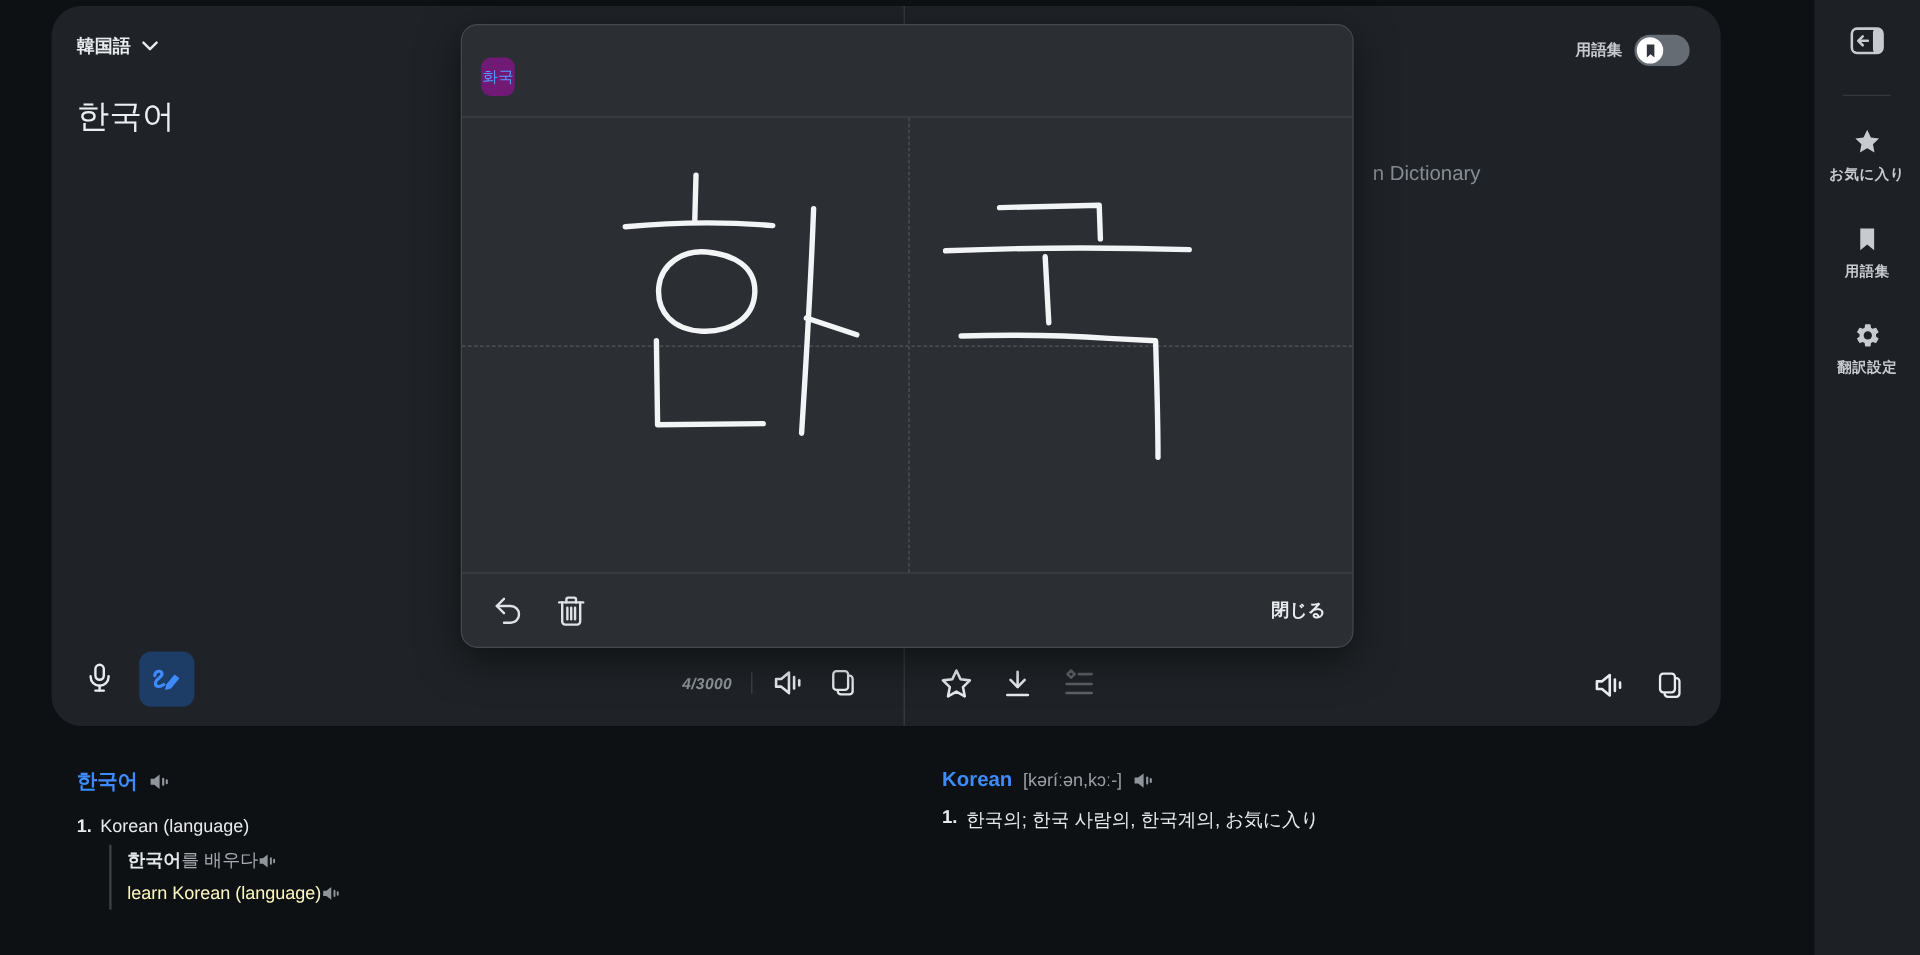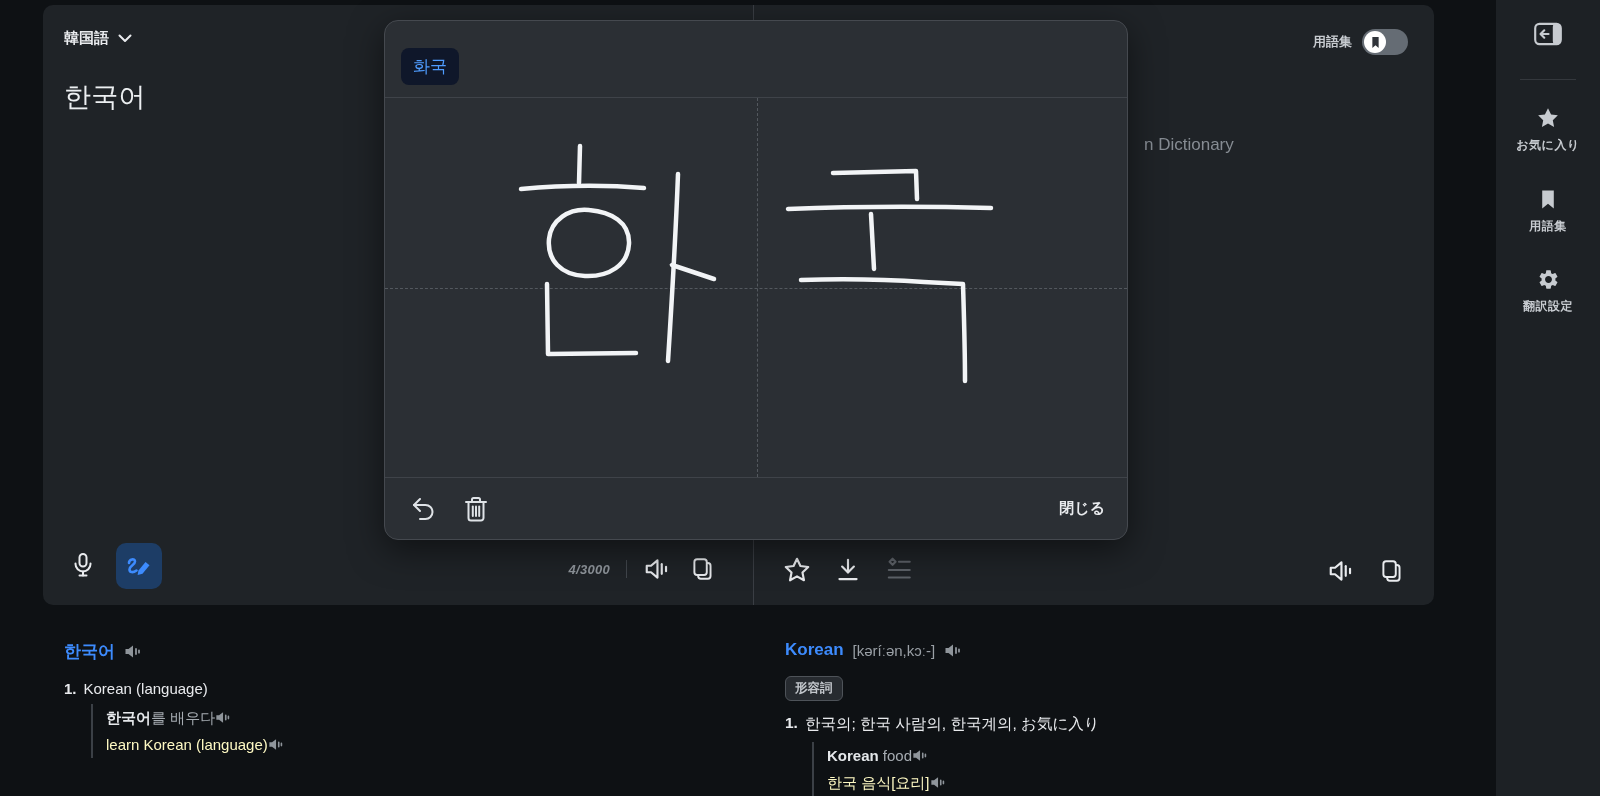--- a/index.html
+++ b/index.html
@@ -8,21 +8,21 @@
   *{box-sizing:border-box; margin:0; padding:0;}
   html,body{width:1600px;height:796px;overflow:hidden;}
   body{
     position:relative; background:var(--page-bg);
     font-family:"Liberation Sans","DejaVu Sans",sans-serif;
     color:#e9ebee; -webkit-font-smoothing:antialiased;
   }
   .btn{background:none;border:none;cursor:pointer;color:inherit;display:flex;align-items:center;justify-content:center;padding:0;}
 
   
-  .card{position:absolute;left:43px;top:5px;width:1391px;height:600px;background:var(--card-bg);border-radius:10px;padding-left:35px;}
+  .card{position:absolute;left:43px;top:5px;width:1391px;height:600px;background:var(--card-bg);border-radius:25px;padding-left:35px;}
   .card-divider{position:absolute;left:710px;top:0;bottom:0;width:1px;background:#3a3e44;}
   .panel-left{position:absolute;left:0;top:0;bottom:0;width:710px;}
   .panel-right{position:absolute;left:711px;right:0;top:0;bottom:0;}
 
   .lang-row{position:absolute;left:21px;top:24px;display:flex;align-items:center;gap:9px;cursor:pointer;}
   .lang-row .label{font-size:15px;font-weight:700;color:#e9ebee;}
   .source-text{position:absolute;left:21px;top:74px;font-size:27px;font-weight:500;color:#eceff1;letter-spacing:.3px;}
 
   .left-tools{position:absolute;left:20px;bottom:15px;display:flex;align-items:center;gap:13px;}
   .icon{display:block;}
@@ -43,34 +43,34 @@
   .attribution{position:absolute;left:390px;top:130px;font-size:17px;color:#868c93;white-space:nowrap;}
 
   .out-left-tools{position:absolute;left:28px;bottom:20px;display:flex;align-items:center;gap:21px;}
   .out-right-tools{position:absolute;right:28px;bottom:20px;display:flex;align-items:center;gap:21px;}
   .dim{color:#5d6268;}
 
   
   .hw-panel{position:absolute;left:384px;top:20px;width:744px;height:520px;background:var(--panel-bg);
     border:1px solid #45494f;border-radius:14px;box-shadow:0 10px 34px rgba(0,0,0,.5);z-index:5;display:flex;flex-direction:column;}
   .hw-header{height:76px;position:relative;flex:none;}
-  .chip{position:absolute;left:16px;top:27px;padding:7px 12px;background:#0f172a;border-radius:8px;
-    color:#4f9cff;font-size:17px;font-weight:500;cursor:pointer;border:none;}
+  .chip{position:absolute;left:16px;top:27px;padding:7px 1px;background:#701a75;border-radius:8px;
+    color:#4f9cff;font-size:13px;font-weight:500;cursor:pointer;border:none;}
   .hw-canvas{position:relative;height:381px;flex:none;border-top:1px solid #3f4349;border-bottom:1px solid #3f4349;overflow:hidden;}
   .dash-h{position:absolute;left:0;right:0;top:190px;border-top:1px dashed #53585e;}
   .dash-v{position:absolute;top:0;bottom:0;left:372px;border-left:1px dashed #53585e;}
   .strokes{position:absolute;inset:0;}
   .strokes path{fill:none;stroke:#f2f4f6;stroke-width:4.5;stroke-linecap:round;stroke-linejoin:round;}
   .hw-footer{flex:1;display:flex;align-items:center;padding:0 22px;gap:21px;}
   .hw-footer .spacer{flex:1;}
   .close-btn{font-size:15px;font-weight:600;color:#e9ebee;}
   .hw-icon{color:#dfe3e7;}
 
   
-  .sidebar{position:absolute;right:0;top:0;width:104px;height:100%;background:var(--sidebar-bg);}
+  .sidebar{position:absolute;right:0;top:0;width:88px;height:100%;background:var(--sidebar-bg);}
   .collapse-btn{position:absolute;top:20px;left:0;right:0;margin:auto;width:36px;color:#c7cbd0;}
   .sb-divider{position:absolute;top:79px;left:24px;right:24px;border-top:1px solid #34383d;}
   .sb-item{position:absolute;left:0;right:0;display:flex;flex-direction:column;align-items:center;gap:7px;color:#c7cbd0;cursor:pointer;}
   .sb-item .sb-label{font-size:12px;font-weight:700;letter-spacing:.5px;}
 
   
   .res-col{position:absolute;top:640px;}
   .res-left{left:64px;width:620px;}
   .res-right{left:785px;width:660px;}
   .head-row{display:flex;align-items:center;gap:9px;}
@@ -311,40 +311,17 @@
   <div class="head-row">
     <span class="headword">Korean</span>
     <span class="pron">[kəríːən,kɔː-]</span>
     <button class="btn mini-spk">
       <svg class="icon" width="19" height="17" viewBox="0 0 19 16">
         <path d="M1.5 5.5 V10.5 H4.5 L9 14 V2 L4.5 5.5 Z" fill="currentColor"></path>
         <path d="M12 5.5 V10.5 M15 6.8 V9.2" stroke="currentColor" stroke-width="1.8" stroke-linecap="round" fill="none"></path>
       </svg>
     </button>
   </div>
-  <div class="badge-row">
-    <span class="pos-badge">形容詞</span>
-  </div>
   <div class="sense">
     <span class="num">1.</span>
     <span>한국의; 한국 사람의, 한국계의, お気に入り</span>
   </div>
-  <div class="examples">
-    <div class="ex-line">
-      <span><span class="ex-term">Korean</span><span class="ex-rest"> food</span></span>
-      <button class="btn mini-spk">
-        <svg class="icon" width="17" height="15" viewBox="0 0 19 16">
-            <path d="M1.5 5.5 V10.5 H4.5 L9 14 V2 L4.5 5.5 Z" fill="currentColor"></path>
-            <path d="M12 5.5 V10.5 M15 6.8 V9.2" stroke="currentColor" stroke-width="1.8" stroke-linecap="round" fill="none"></path>
-          </svg>
-      </button>
-    </div>
-    <div class="ex-line">
-      <span class="ex-trans">한국 음식[요리]</span>
-      <button class="btn mini-spk">
-        <svg class="icon" width="17" height="15" viewBox="0 0 19 16">
-            <path d="M1.5 5.5 V10.5 H4.5 L9 14 V2 L4.5 5.5 Z" fill="currentColor"></path>
-            <path d="M12 5.5 V10.5 M15 6.8 V9.2" stroke="currentColor" stroke-width="1.8" stroke-linecap="round" fill="none"></path>
-          </svg>
-      </button>
-    </div>
-  </div>
 </div>
 
 </body></html>

